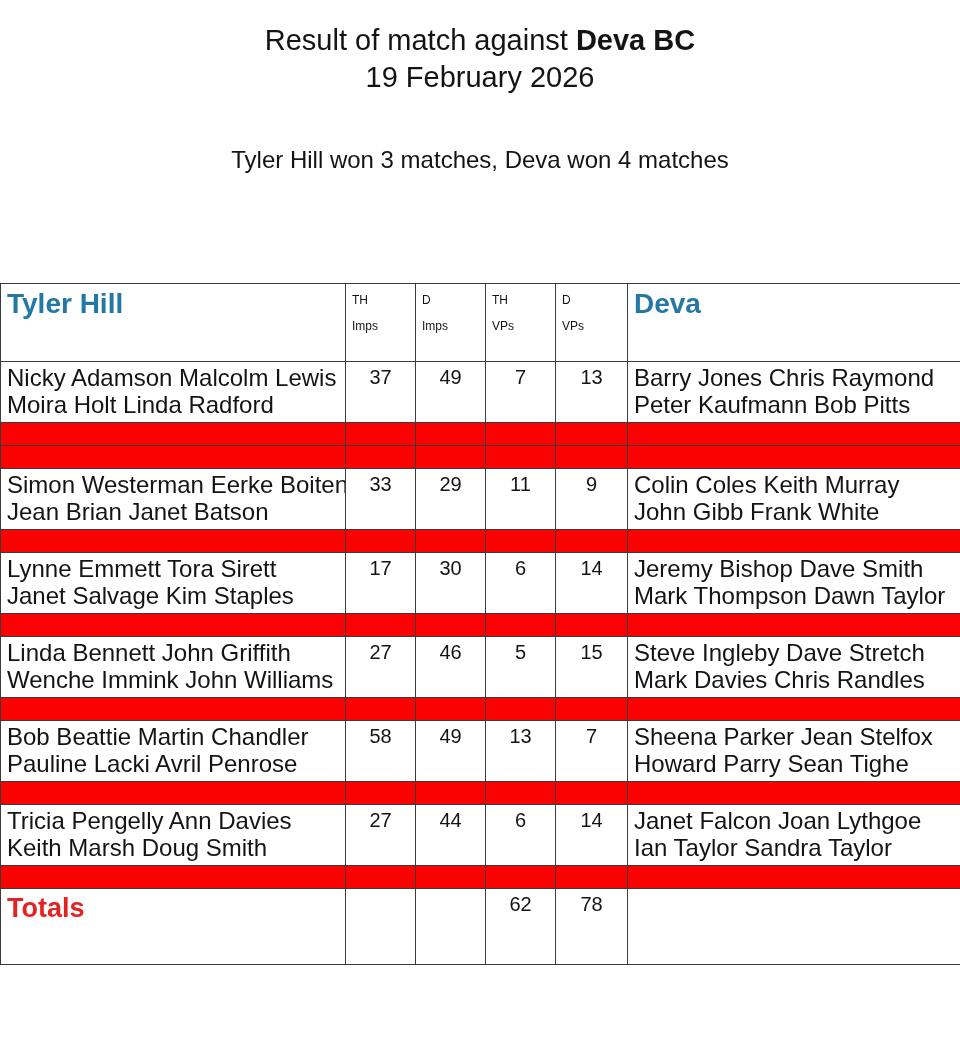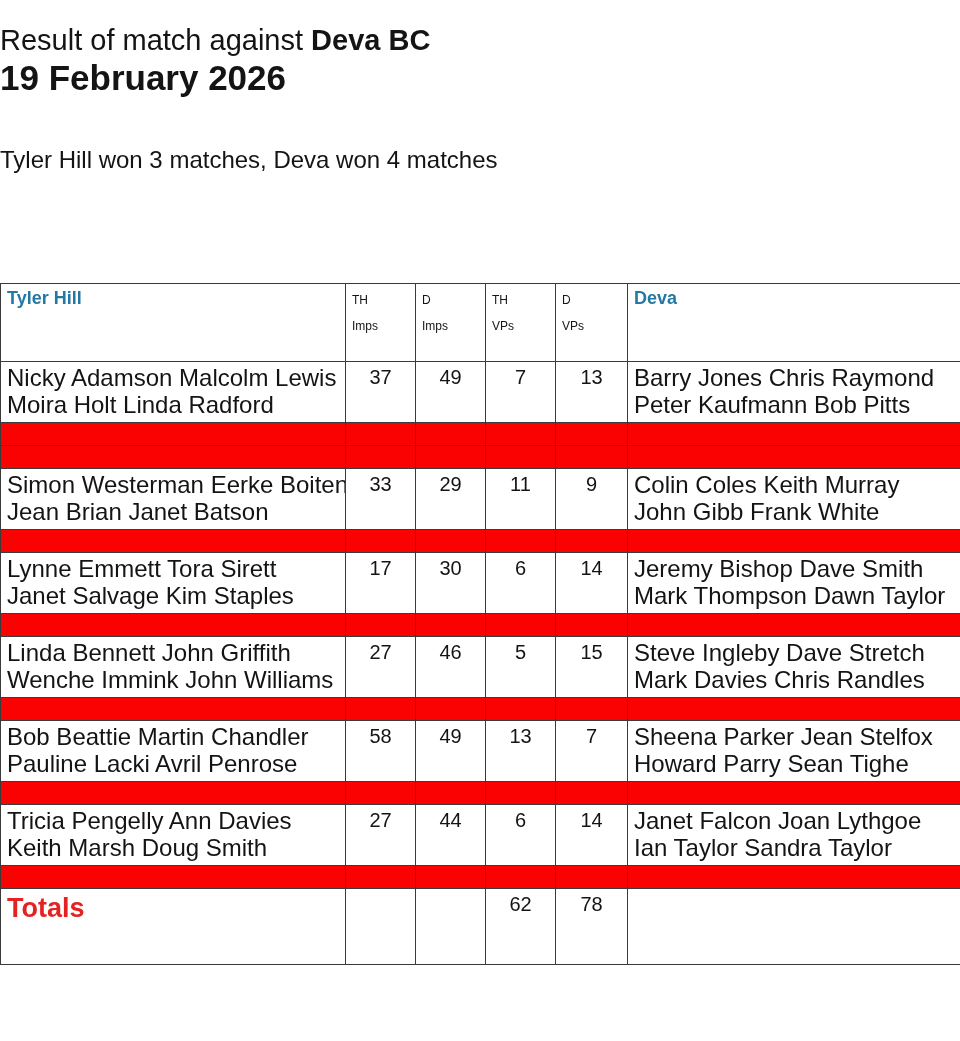--- a/index.html
+++ b/index.html
@@ -7,32 +7,32 @@
     padding: 0;
     background: #ffffff;
   }
   body {
     width: 960px;
     height: 1041px;
     overflow: hidden;
     font-family: "Liberation Sans", sans-serif;
     color: #141414;
   }
-  .titles { text-align: left; }
+  .titles { text-align: center; }
   .title-line1 {
     padding-top: 22px;
     font-size: 29px;
     line-height: 37px;
     font-weight: 400;
   }
   .title-line1 .bold-part { font-weight: 700; }
   .title-line2 {
-    font-size: 35px;
+    font-size: 29px;
     line-height: 37px;
-    font-weight: 700;
+    font-weight: 400;
   }
   .subtitle {
     margin-top: 46px;
     font-size: 24px;
     line-height: 36px;
     font-weight: 400;
   }
   table.results {
     border-collapse: collapse;
     table-layout: fixed;
@@ -43,21 +43,21 @@
     border: 1px solid #3b3b3b;
     vertical-align: top;
     padding: 0;
     overflow: hidden;
   }
   .results td:last-child, .results th:last-child { border-right: none; }
 
   tr.header-row { height: 78px; }
   th.team-head {
     text-align: left;
-    font-size: 18px;
+    font-size: 28px;
     font-weight: 700;
     padding: 4px 0 0 6px;
     color: #2478a4;
     margin-top: 28px;
   }
   th.num-head {
     text-align: left;
     font-weight: 400;
     font-size: 12px;
     line-height: 26px;

